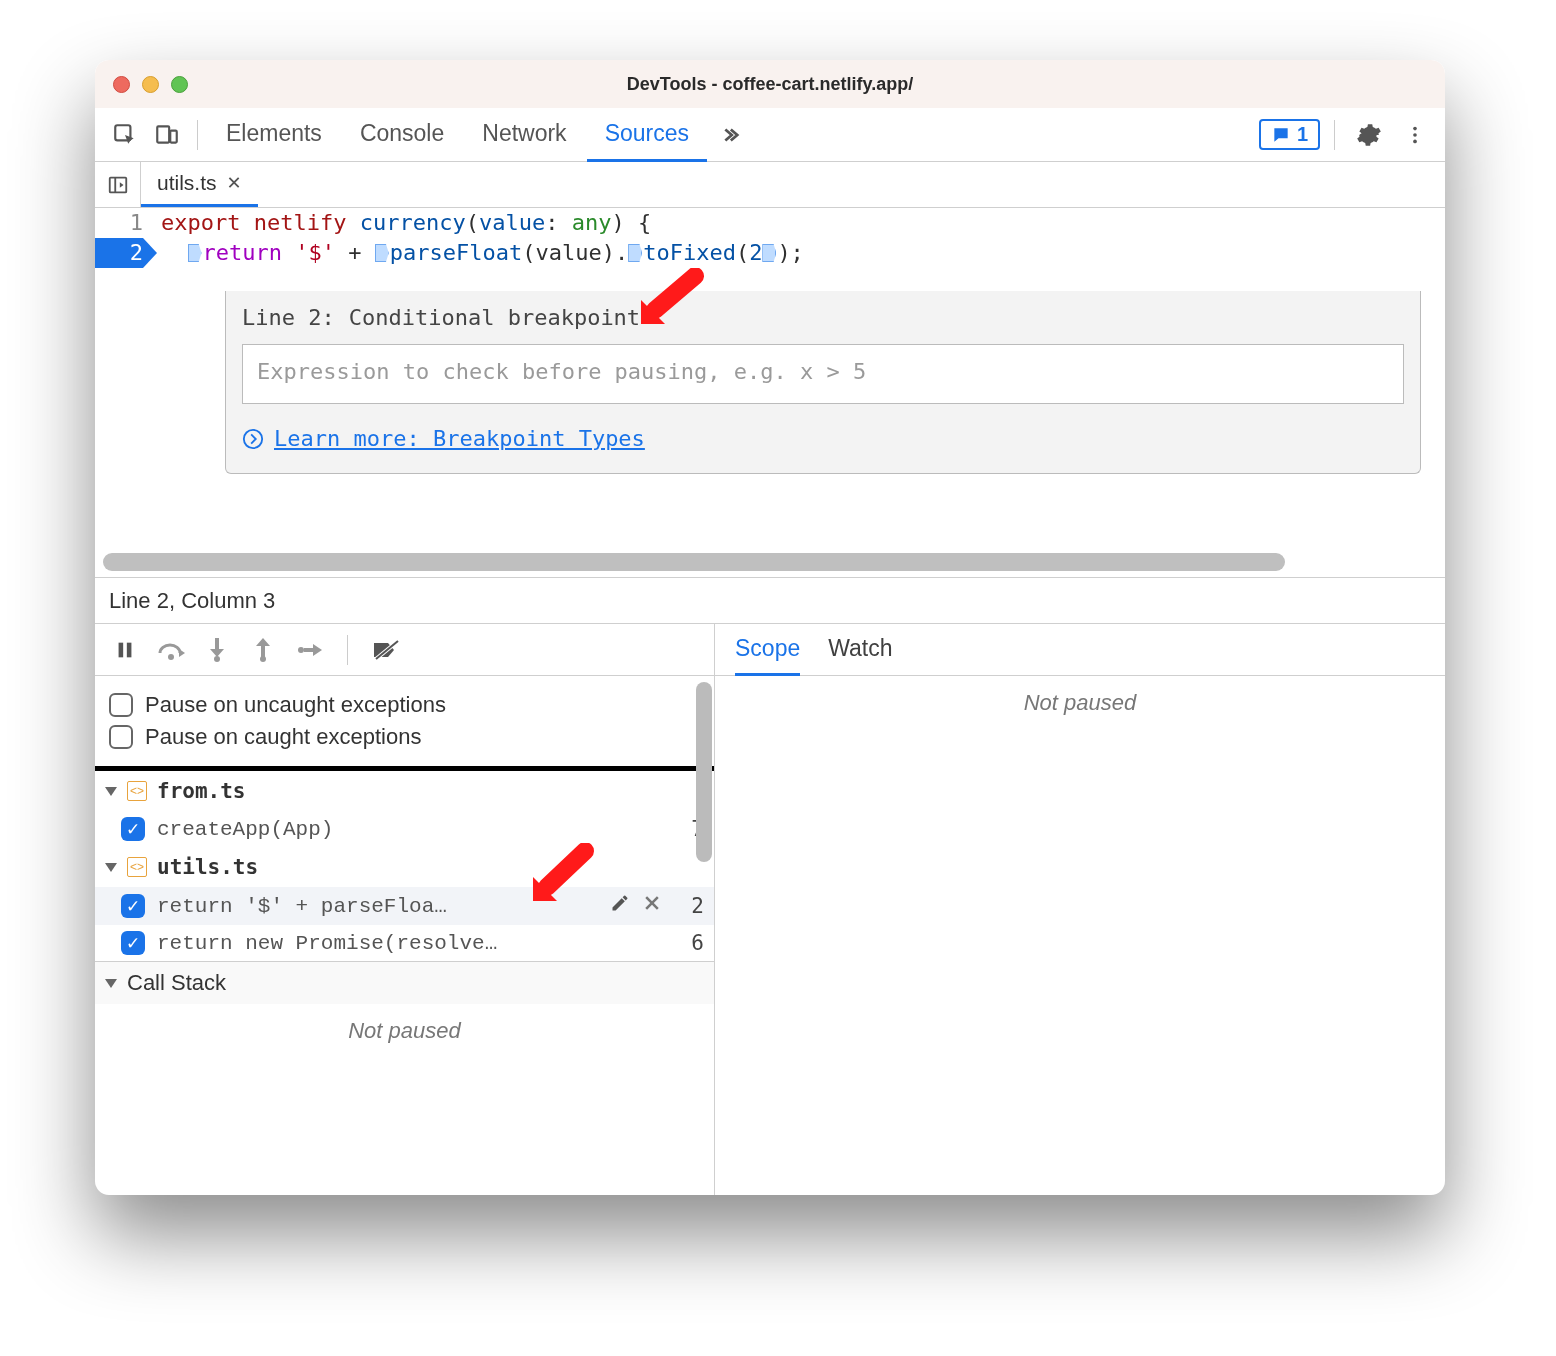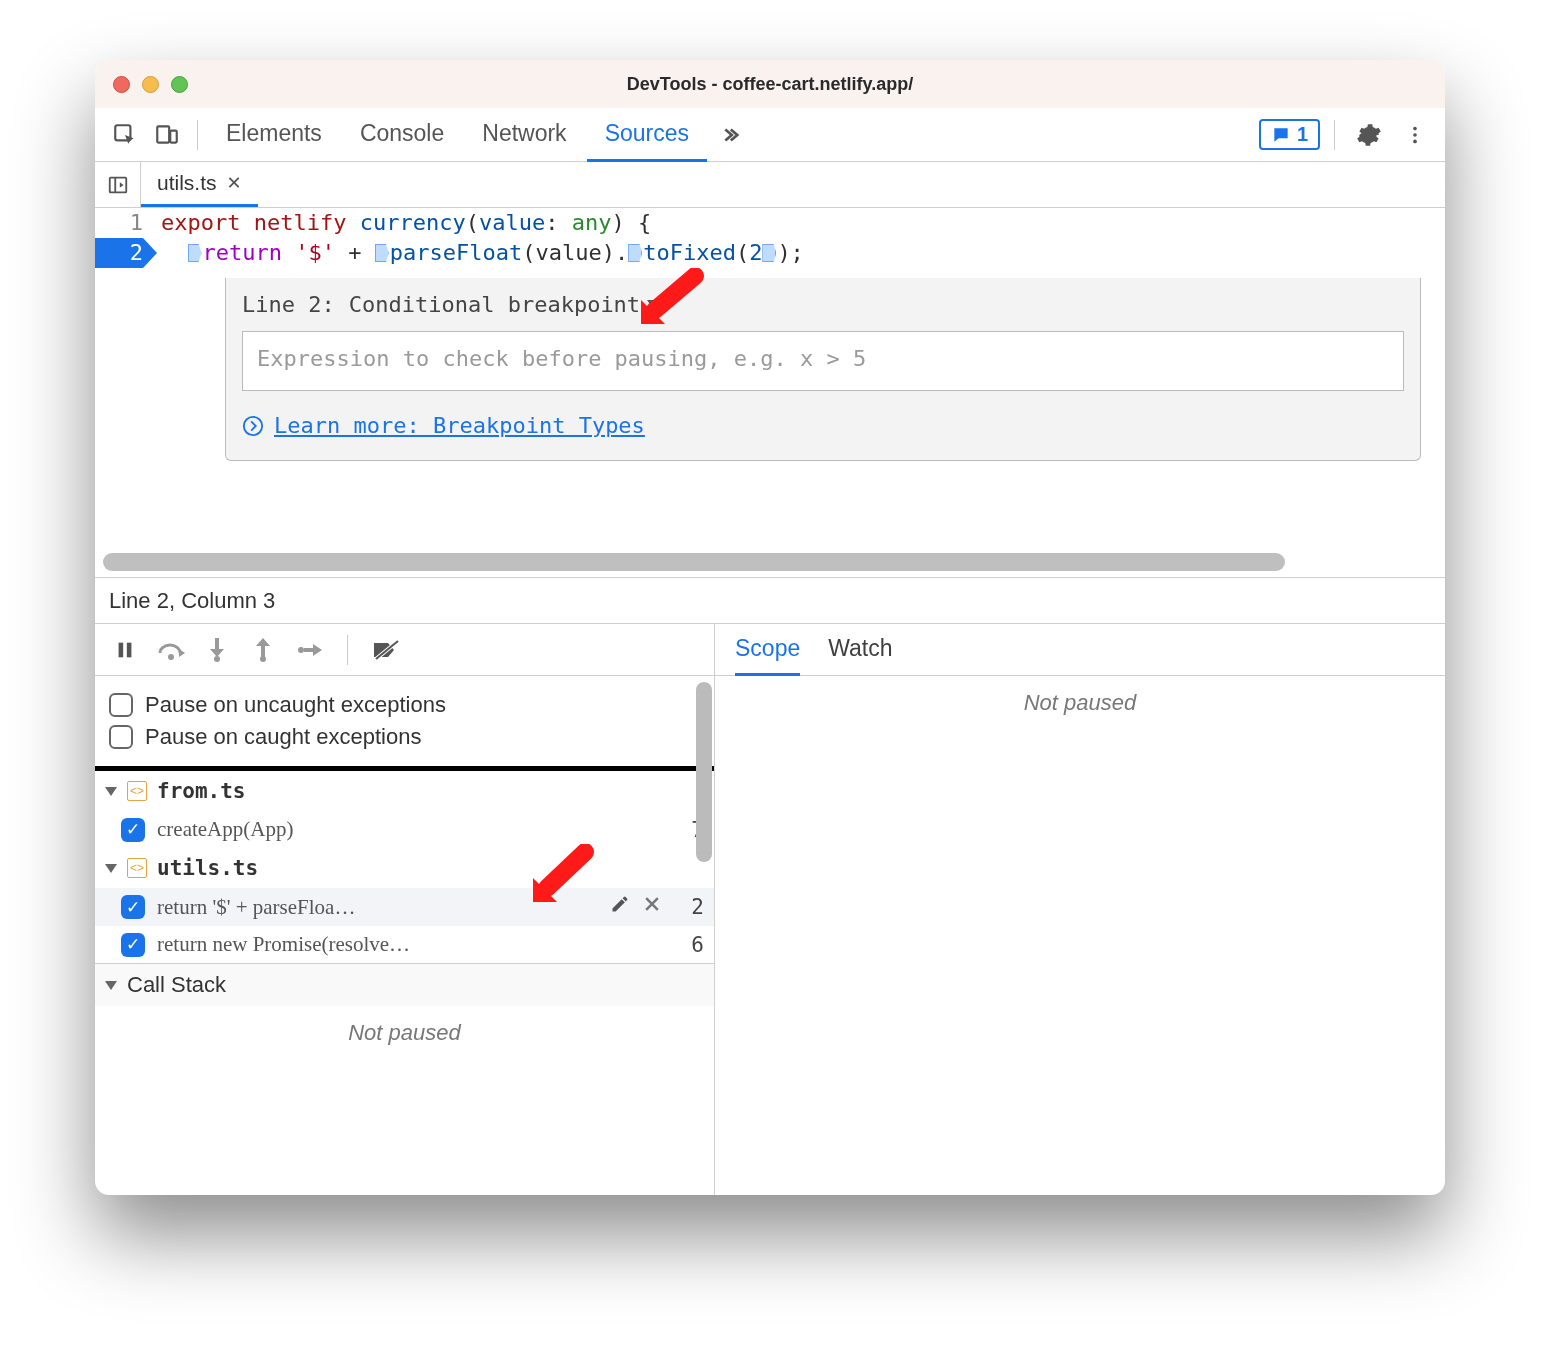--- a/index.html
+++ b/index.html
@@ -114,21 +114,21 @@
   .tok-kw { color: #a31515; }
   .tok-kw2 { color: #a000c0; }
   .tok-fn { color: #0451a5; }
   .tok-type { color: #2a8a2a; }
   .tok-str { color: #b00020; }
   .tok-num { color: #0451a5; }
   .col-bp { display:inline-block; width:14px; height:18px; vertical-align:-2px;
     background:#bfdcff; border:1px solid #6fa8f0; clip-path: polygon(0 0, 80% 0, 100% 50%, 80% 100%, 0 100%); margin-right:1px;}
   
   .bp-popup {
-    position: absolute; left: 74px; top: 70px; right: 24px;
+    position: absolute; left: 74px; top: 83px; right: 24px;
     background: #f3f3f3; border: 1px solid #bbb; border-top: none;
     border-radius: 0 0 6px 6px;
     padding: 14px 16px 18px 16px;
   }
   .bp-row { display:flex; align-items:center; gap: 14px; font-size: 22px; color:#444; margin-bottom:14px; }
   .bp-drop { display:inline-flex; align-items:center; gap:7px; cursor:pointer; }
   .bp-input {
     background:#fff; border:1px solid #bbb; min-height: 60px;
     font-family: Menlo, monospace; font-size: 22px; color:#9a9a9a;
     padding: 14px 14px; margin-bottom: 22px;
@@ -175,21 +175,21 @@
   
   .bptree { font-size: 22px; color:#333; }
   .tree-file { display:flex; align-items:center; gap:10px; padding: 8px 10px; cursor:pointer;}
   .tri { display:inline-block; width:0; height:0; border-left:6px solid transparent; border-right:6px solid transparent; border-top:9px solid #666;}
   .file-ico { width:20px; height:20px; border:1.5px solid #e8a33d; display:inline-flex; align-items:center; justify-content:center; color:#e8a33d; font-size:12px; border-radius:2px;}
   .file-name { font-weight:700; font-family: Menlo, monospace; font-size:21px;}
   .bp-item { display:flex; align-items:center; padding: 6px 10px 6px 26px; gap:12px;}
   .bp-item.hover { background:#f2f4f8; }
   .cb { width:24px; height:24px; border-radius:6px; background:#1a73e8; display:inline-flex; align-items:center; justify-content:center; color:#fff; font-size:17px; flex-shrink:0;}
   .cb::before { content:"✓"; }
-  .bp-code { font-family: Liberation Serif, serif; font-size:21px; color:#555; flex:1; overflow:hidden; text-overflow: ellipsis; white-space:nowrap;}
+  .bp-code { font-family: Liberation Mono, monospace; font-size:21px; color:#555; flex:1; overflow:hidden; text-overflow: ellipsis; white-space:nowrap;}
   .bp-line { font-family: Menlo, monospace; font-size:21px; color:#444; width:30px; text-align:right;}
   .edit-ico, .del-ico { color:#555; cursor:pointer;}
   .section-head { display:flex; align-items:center; gap:10px; padding: 8px 10px; border-top:1px solid #cfcfcf; background:#f9f9f9;}
   .vscroll { position:absolute; right:2px; top:58px; width:16px; height:180px; background:#bbb; border-radius:8px;}
   
   .arrow {
     position:absolute; width:70px; height:60px; pointer-events:none;
   }
 </style>
 </head>

